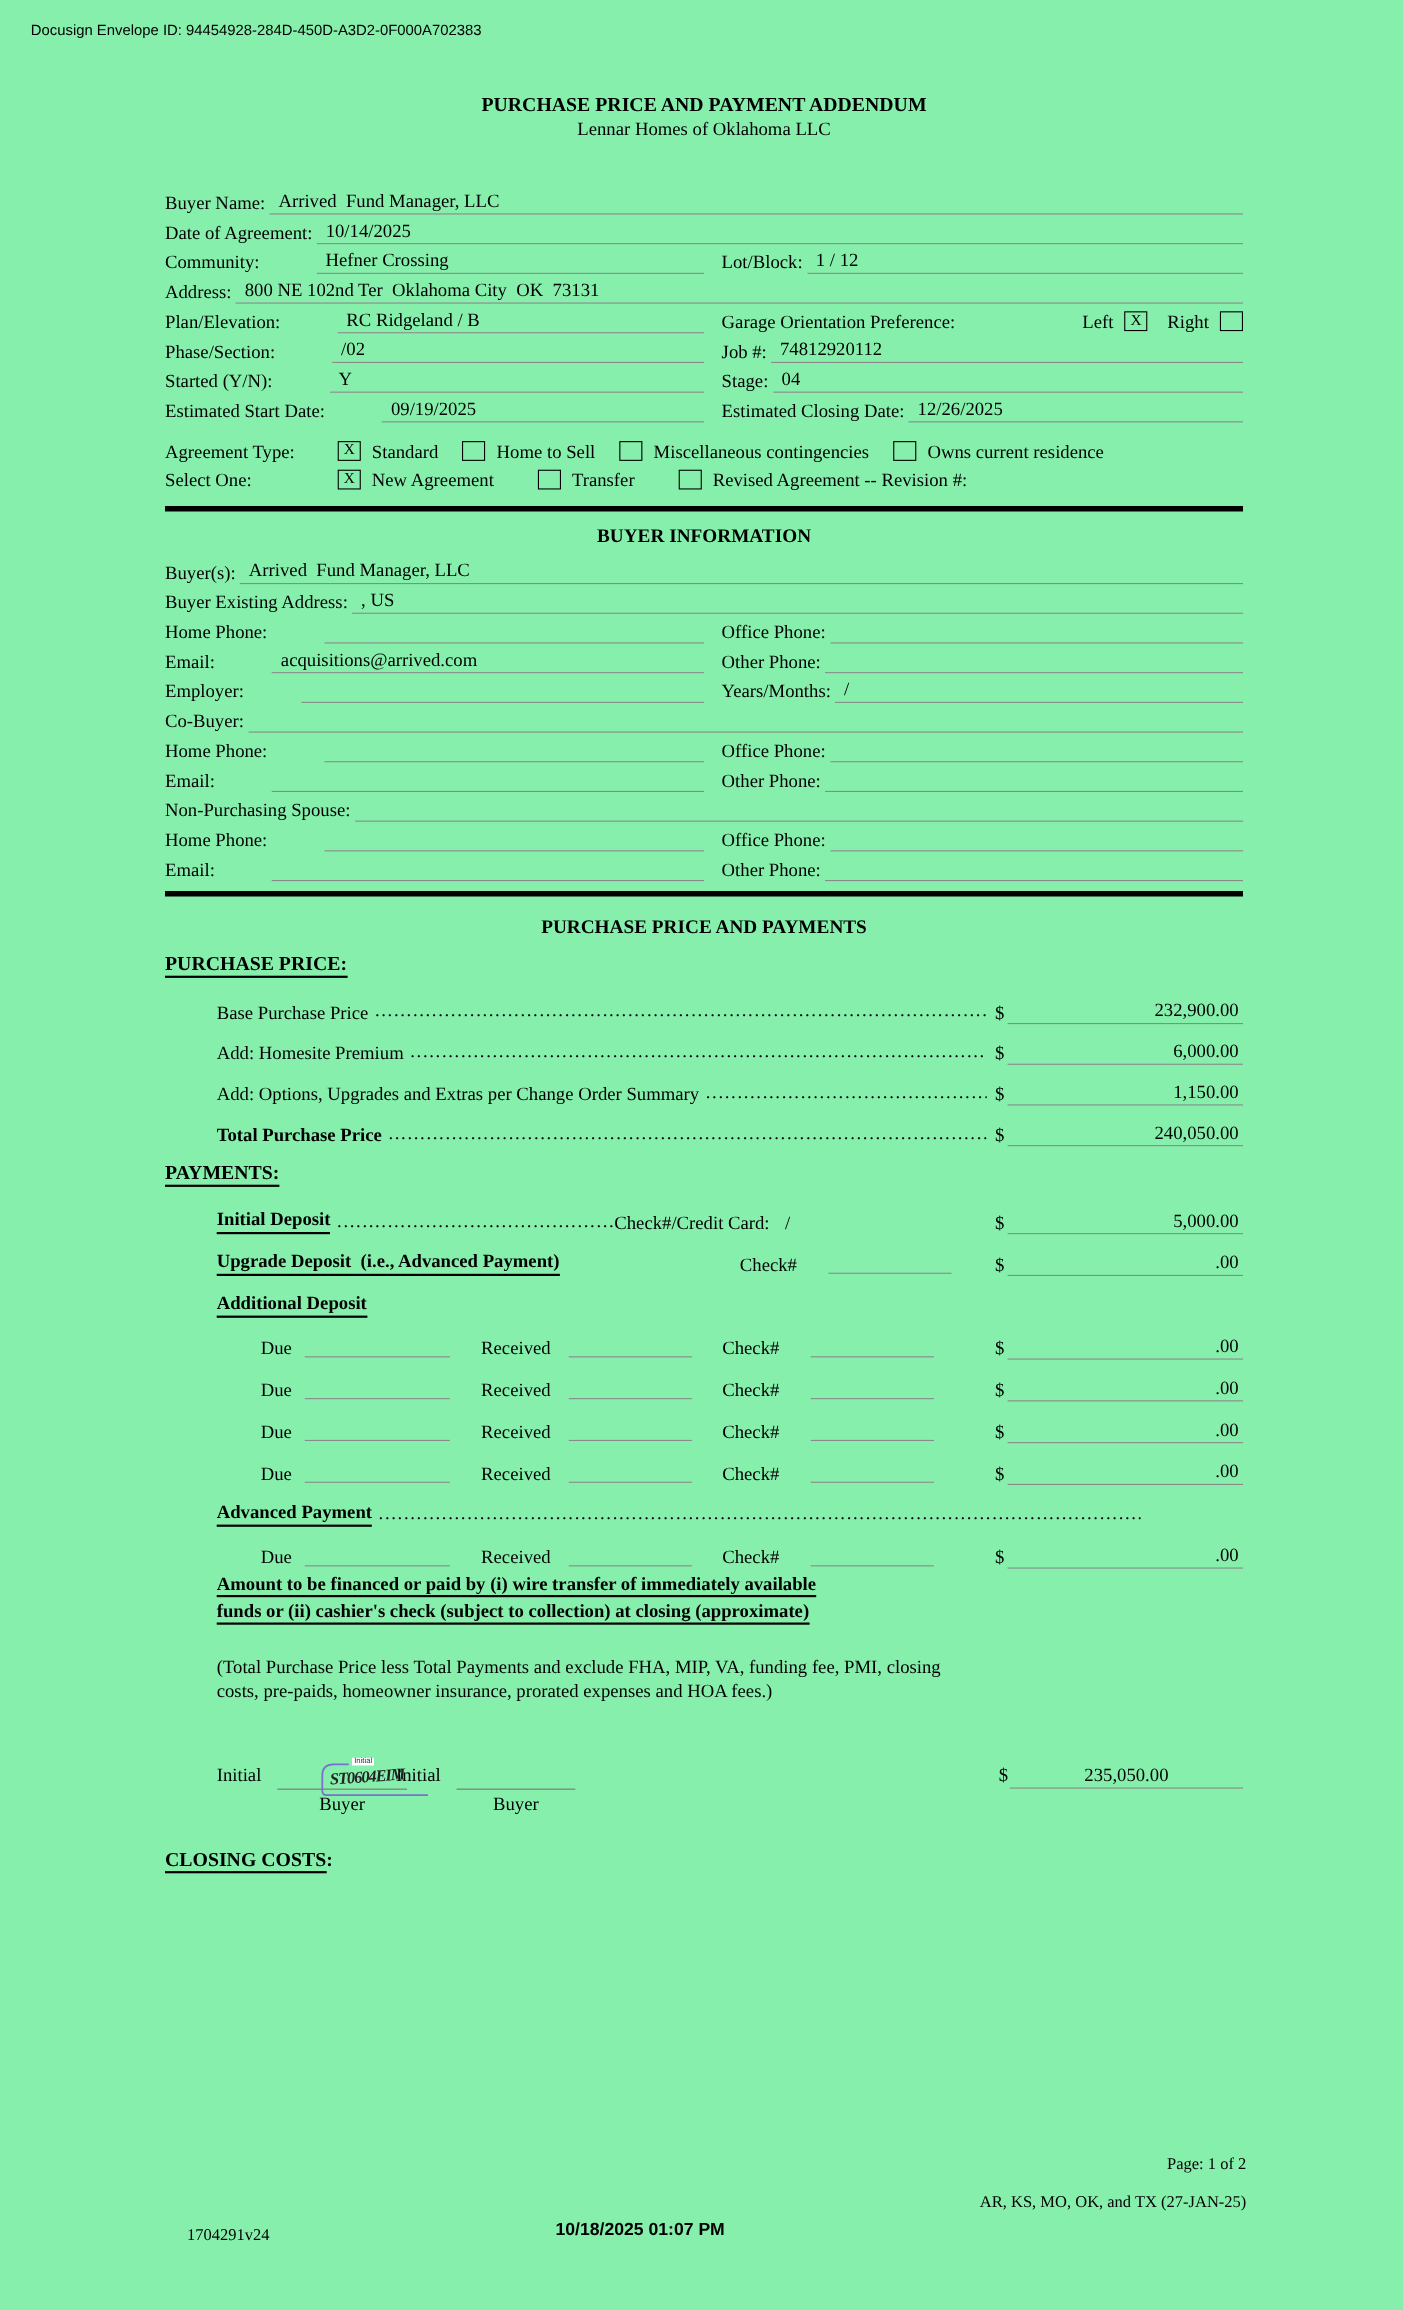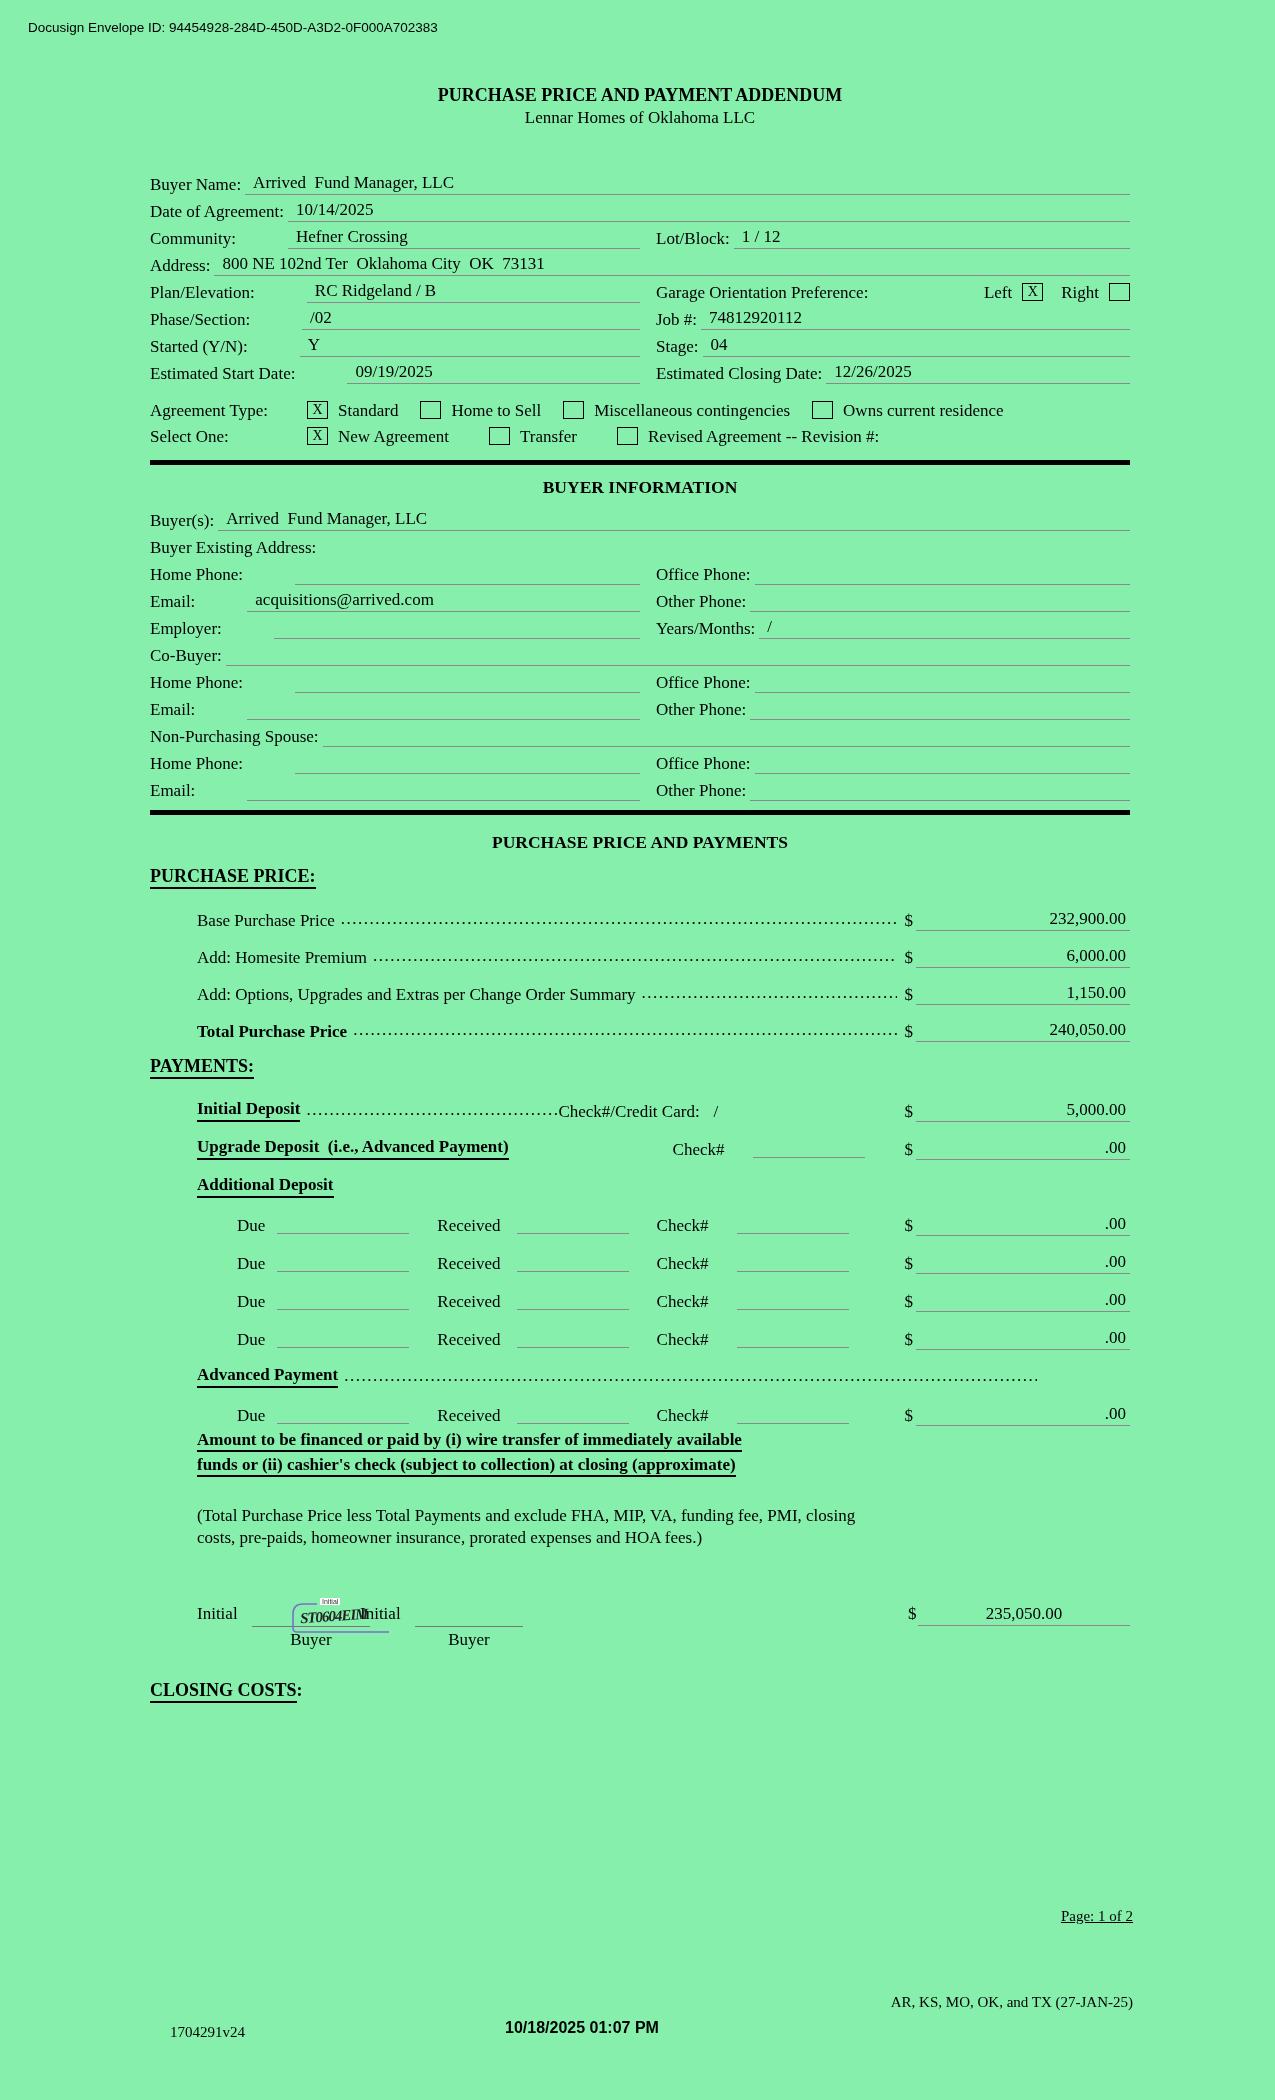--- a/index.html
+++ b/index.html
@@ -174,20 +174,21 @@
 
   <div class="sec h-center" style="top:477px;">BUYER INFORMATION</div>
 
   <div class="sec" style="top:504px;">
     <div class="frow">
       <span class="lbl">Buyer(s):</span>
       <span class="fill">Arrived  Fund Manager, LLC</span>
     </div>
     <div class="frow">
       <span class="lbl">Buyer Existing Address:</span>
+      <span class="fill">, US</span>
     </div>
     <div class="frow">
       <span class="half">
           <span class="lbl">Home Phone:</span>
           <span class="fill"></span>
         </span>
       <span class="gap"></span>
       <span class="halfr">
           <span class="lbl">Office Phone:</span>
           <span class="fill"></span>
@@ -409,16 +410,16 @@
     <span class="i-cur">$</span>
     <span class="i-amt">235,050.00</span>
   </div>
 
   <div class="sec" style="top:1680px;font-size:18px;">
     <span class="b ulb">CLOSING COSTS</span><span class="b">:</span>
   </div>
 
   <div class="footer-item" style="left:170px;top:2024px;">1704291v24</div>
   <div class="footer-item sans" style="left:505px;top:2019px;font-size:16px;font-weight:600;">10/18/2025 01:07 PM</div>
-  <div class="footer-item" style="right:142px;top:1908px;text-align:right;text-decoration:underline;">Page: 1 of 2</div>
+  <div class="footer-item" style="right:142px;top:1960px;text-align:right;">Page: 1 of 2</div>
   <div class="footer-item" style="right:142px;top:1994px;text-align:right;">AR, KS, MO, OK, and TX (27-JAN-25)</div>
 
 </div>
 
 </body></html>

